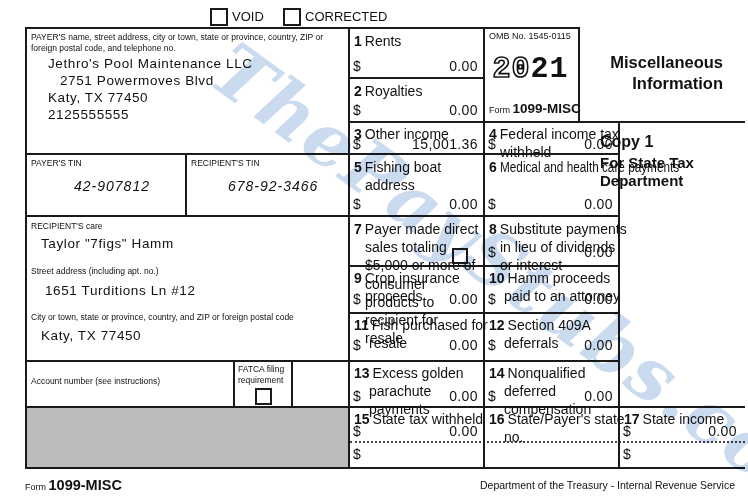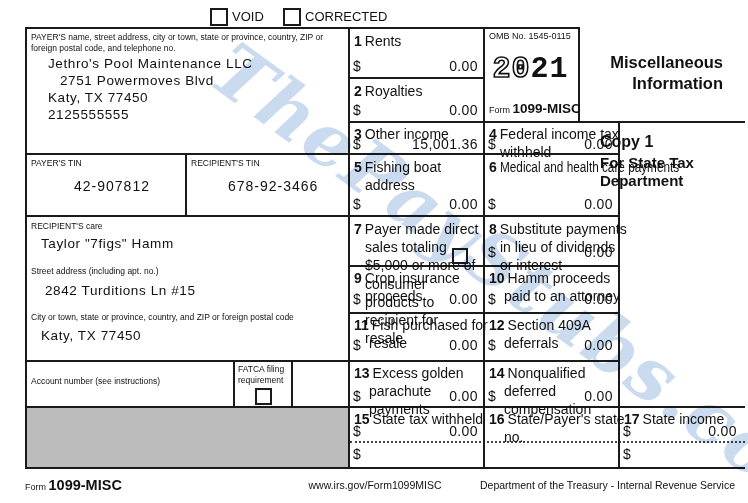--- a/index.html
+++ b/index.html
@@ -11,21 +11,21 @@
   .dash{position:absolute;height:0;border-top:2px dotted #444;z-index:2;}
   .graybar{position:absolute;left:25px;top:406px;width:325px;height:61px;z-index:1;}
   .cb{position:absolute;width:14px;height:14px;border:2px solid #1a1a1a;background:#fff;z-index:3;}
   .lab{position:absolute;font-size:8.5px;line-height:1.25;z-index:3;}
   .blabel{position:absolute;font-size:14px;line-height:1.3;z-index:3;padding-left:11px;text-indent:-11px;}
   .blabel.two{padding-left:15px;text-indent:-15px;}
   .bn{font-weight:bold;margin-right:3px;}
   .cond .bt{display:inline-block;transform:scaleX(.84);transform-origin:left top;white-space:nowrap;text-indent:0;}
   .val{position:absolute;font-size:13.5px;letter-spacing:.6px;z-index:3;text-align:right;}
   .amt{position:absolute;display:flex;justify-content:space-between;font-size:14px;letter-spacing:.4px;z-index:3;}
-  .tinv{position:absolute;font-size:14px;letter-spacing:1px;z-index:3;}
+  .tinv{position:absolute;font-size:14px;letter-spacing:1px;z-index:3;font-style:italic;}
   .topcb-label{position:absolute;font-size:13px;z-index:3;}
   .title{position:absolute;left:560px;top:52px;width:163px;text-align:right;
          font-size:16.5px;font-weight:bold;line-height:1.25;z-index:3;}
   .copy1{position:absolute;left:600px;top:133px;width:112px;text-align:left;z-index:3;}
   .copy1 .c1{font-size:16px;font-weight:bold;margin-bottom:3px;}
   .copy1 .c2{font-size:15px;font-weight:bold;line-height:1.2;}
   .omb{position:absolute;left:489px;top:31px;font-size:9px;z-index:3;}
   .year{position:absolute;left:483px;top:52px;width:95px;text-align:center;font-size:30px;
         font-weight:bold;letter-spacing:1px;z-index:3;font-family:Liberation Mono, monospace;}
   .year .o{color:#fff;-webkit-text-stroke:1.6px #111;}
@@ -82,21 +82,21 @@
   <div class="val" style="left:48px;top:107px">2125555555</div>
 
   <div class="lab" style="left:31px;top:158px">PAYER'S TIN</div>
   <div class="tinv" style="left:74px;top:178px">42-907812</div>
   <div class="lab" style="left:191px;top:158px">RECIPIENT'S TIN</div>
   <div class="tinv" style="left:228px;top:178px">678-92-3466</div>
 
   <div class="lab" style="left:31px;top:221px">RECIPIENT'S care</div>
   <div class="val" style="left:41px;top:236px">Taylor "7figs" Hamm</div>
   <div class="lab" style="left:31px;top:266px">Street address (including apt. no.)</div>
-  <div class="val" style="left:45px;top:283px">2842 Turditions Ln #15</div>
+  <div class="val" style="left:45px;top:283px">1651 Turditions Ln #12</div>
   <div class="lab" style="left:31px;top:312px;width:315px">City or town, state or province, country, and ZIP or foreign postal code</div>
   <div class="val" style="left:41px;top:328px">Katy, TX 77450</div>
 
   <div class="lab" style="left:31px;top:376px">Account number (see instructions)</div>
   <div class="lab" style="left:238px;top:364px;width:52px">
     <span>FATCA filing</span><br>
     <span>requirement</span>
   </div>
   <div class="cb" style="left:255px;top:388px;width:13px;height:13px"></div>
 
@@ -215,16 +215,15 @@
     </div>
   <div class="amt" style="left:623px;top:446px;width:114px">
       <span>$</span>
       <span></span>
     </div>
 
   <div class="footer-form">
     <span>Form</span>
     <b>1099-MISC</b>
   </div>
-  <div class="footer-url">www.irs.gov/Form1099MISC</div>
   <div class="footer-dept">Department of the Treasury - Internal Revenue Service</div>
 
 </div>
 
 </body></html>

